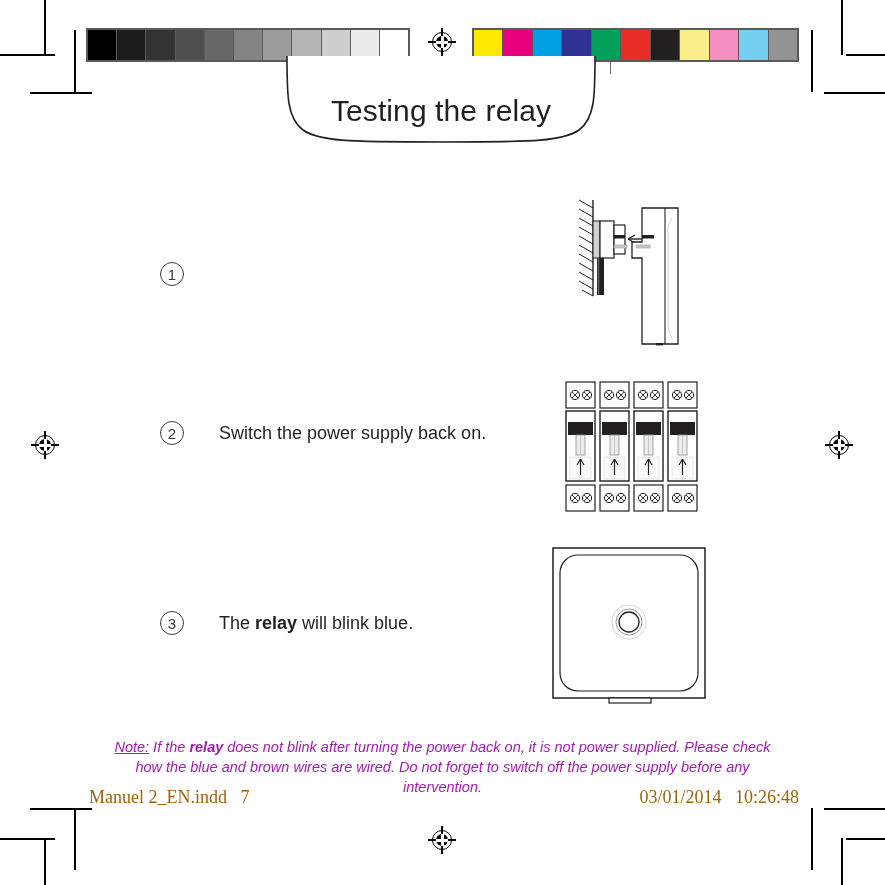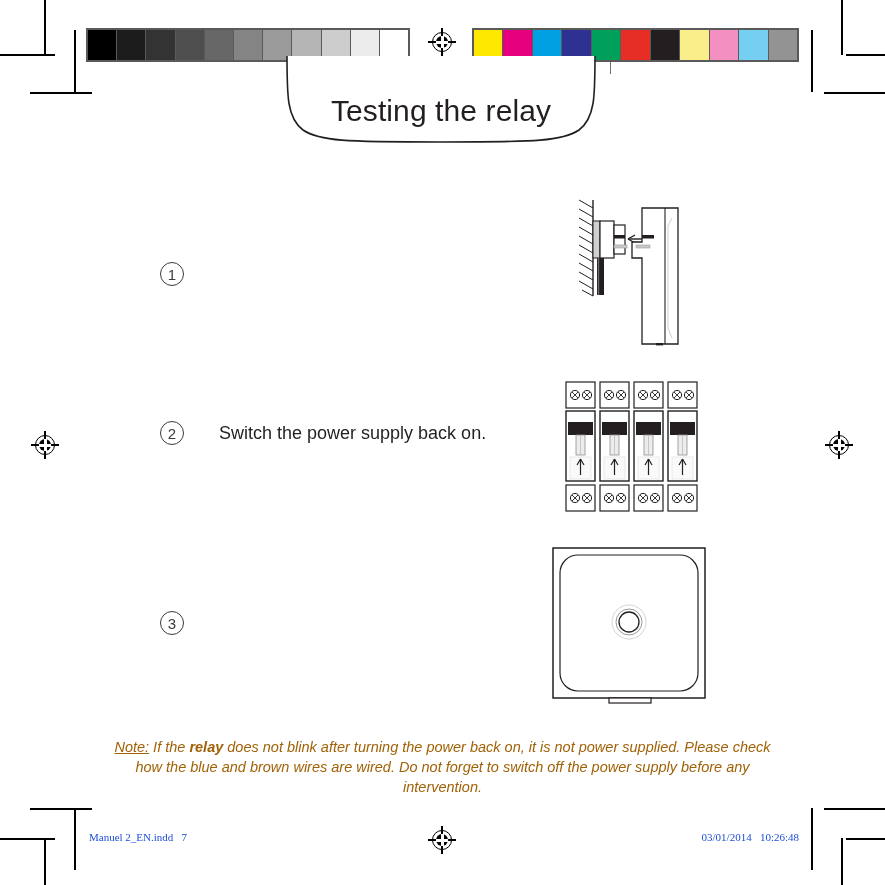--- a/index.html
+++ b/index.html
@@ -54,27 +54,27 @@
   #step-2 .step-text,#step-3 .step-text{margin-left:35px;max-width:330px;}
 
   
   .fig{position:absolute;}
   #fig-1{left:560px;top:196px;}
   #fig-2{left:565px;top:381px;}
   #fig-3{left:551px;top:546px;}
 
   
   #note{position:absolute;left:100px;top:737px;width:685px;text-align:center;
-    font-style:italic;font-size:14.5px;line-height:20px;color:#a16207;}
+    font-style:italic;font-size:14.5px;line-height:20px;color:#a21caf;}
   #note b{font-weight:700;font-style:italic;}
   #note u{text-decoration:underline;}
 
   
-  .footer-text{position:absolute;top:831px;font-family:"Liberation Serif", serif;
-    font-size:11px;color:#1d4ed8;white-space:pre;}
+  .footer-text{position:absolute;top:787px;font-family:"Liberation Serif", serif;
+    font-size:18px;color:#a16207;white-space:pre;}
   #footer-left{left:89px;}
   #footer-right{right:86px;}
 </style>
 </head>
 <body>
 
 <div class="page">
 
   <div class="cm v" style="left:44px;  top:0px;   height:55px;"></div>
   <div class="cm h" style="left:0px;   top:54px;  width:55px;"></div>
@@ -296,20 +296,21 @@
           <path d="M7 114 L13 120 M13 114 L7 120" stroke="#231f20" stroke-width=".9"></path>
           <circle cx="22" cy="117" r="4.6" fill="#fff" stroke="#231f20" stroke-width="1"></circle>
           <path d="M19 114 L25 120 M25 114 L19 120" stroke="#231f20" stroke-width=".9"></path>
         </g>
       </g>
     </svg>
   </div>
 
   <div class="step" id="step-3">
     <div class="step-num">3</div>
+    <div class="step-text"><span>The </span><b>relay</b><span> will blink blue.</span></div>
   </div>
 
   <div class="fig" id="fig-3">
     <svg width="160" height="160" viewBox="0 0 160 160" xmlns="http://www.w3.org/2000/svg" fill="none">
       <rect x="2" y="2" width="152" height="150" fill="#ffffff" stroke="#231f20" stroke-width="1.5"></rect>
       <rect x="9" y="9" width="138" height="136" rx="18" ry="18" fill="#ffffff" stroke="#231f20" stroke-width="1.2"></rect>
       <circle cx="78" cy="76" r="17" fill="#ffffff" stroke="#d4d4d4" stroke-width="1"></circle>
       <circle cx="78" cy="76" r="13" fill="#ffffff" stroke="#9a9a9a" stroke-width="1"></circle>
       <circle cx="78" cy="76" r="10" fill="#ffffff" stroke="#231f20" stroke-width="1.3"></circle>
       <rect x="58" y="152" width="42" height="5" fill="#ffffff" stroke="#231f20" stroke-width="1.2"></rect>

